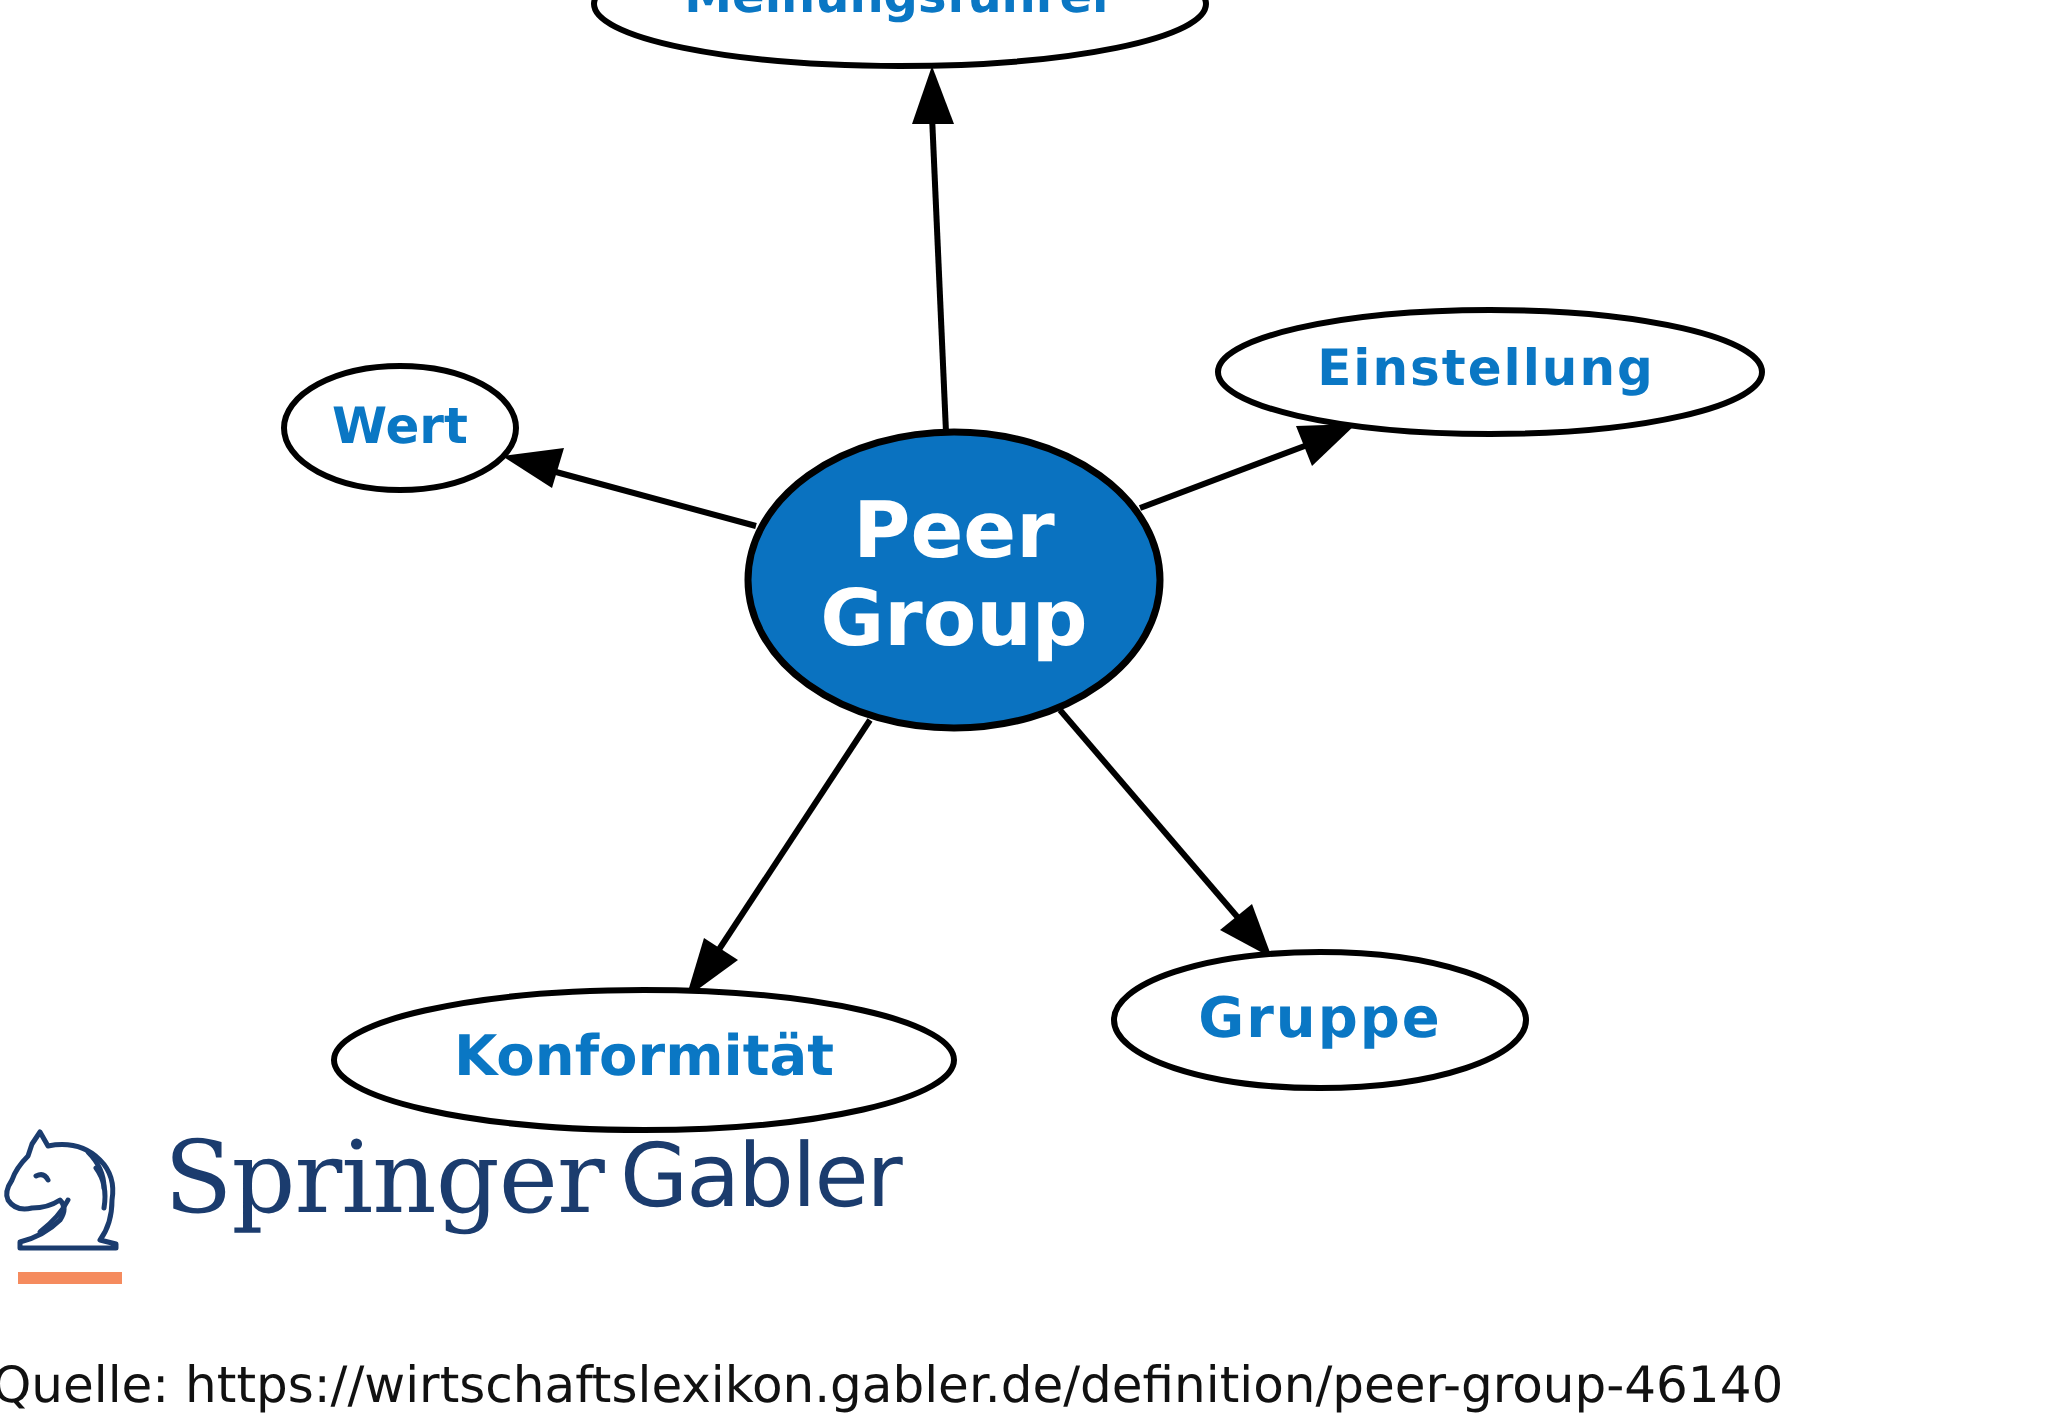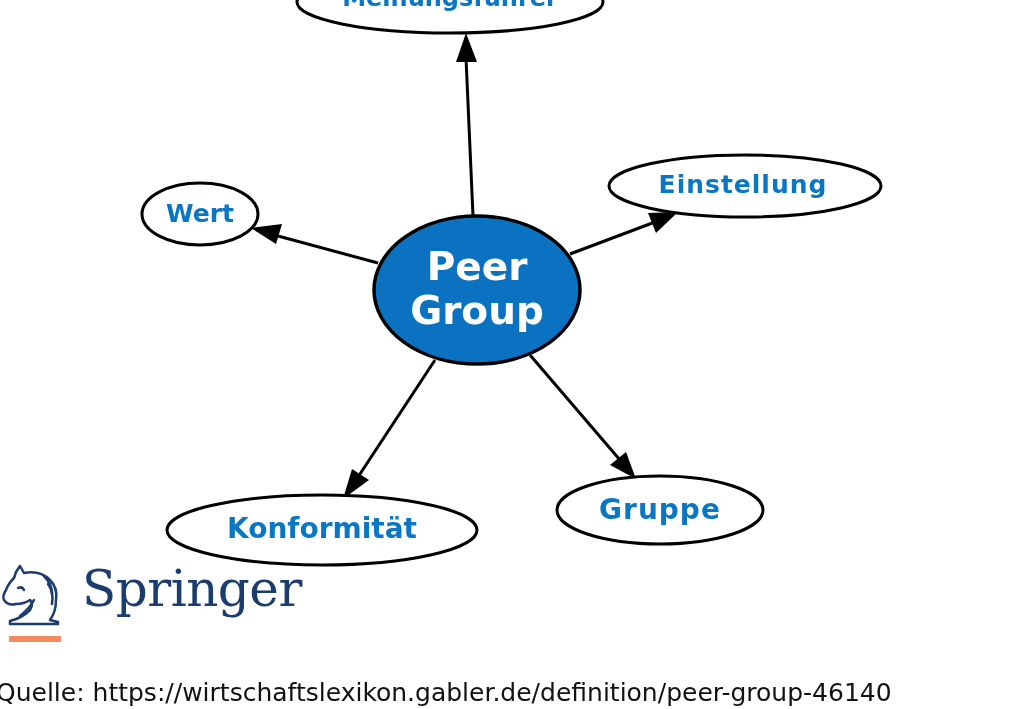--- a/index.html
+++ b/index.html
@@ -80,15 +80,16 @@
     <g fill="none" stroke="#1b3c6e" stroke-width="2.5" stroke-linejoin="round" stroke-linecap="round">
       <path d="M16,8 L20,2 L24,9 Q40,6 50,16 Q58,24 56,36 Q56,48 50,56 L58,58 L58,60 L10,60 L10,57 Q22,54 30,46 Q34,40 30,36 Q24,40 16,40 Q8,42 4,36 Q2,32 6,26 Q8,20 14,14 Z"></path>
       <path d="M18,24 Q22,22 24,26"></path>
       <path d="M44,12 Q52,20 52,30"></path>
       <path d="M48,20 Q54,28 52,40"></path>
       <path d="M20,52 Q30,44 34,36"></path>
     </g>
     <rect x="9" y="72" width="52" height="6" fill="#f58b5e"></rect>
   </svg>
   <span class="logo-text-1">Springer</span>
+  <span class="logo-text-2">Gabler</span>
 </div>
 
 <div class="source">Quelle: https://wirtschaftslexikon.gabler.de/definition/peer-group-46140</div>
 
 </body></html>

